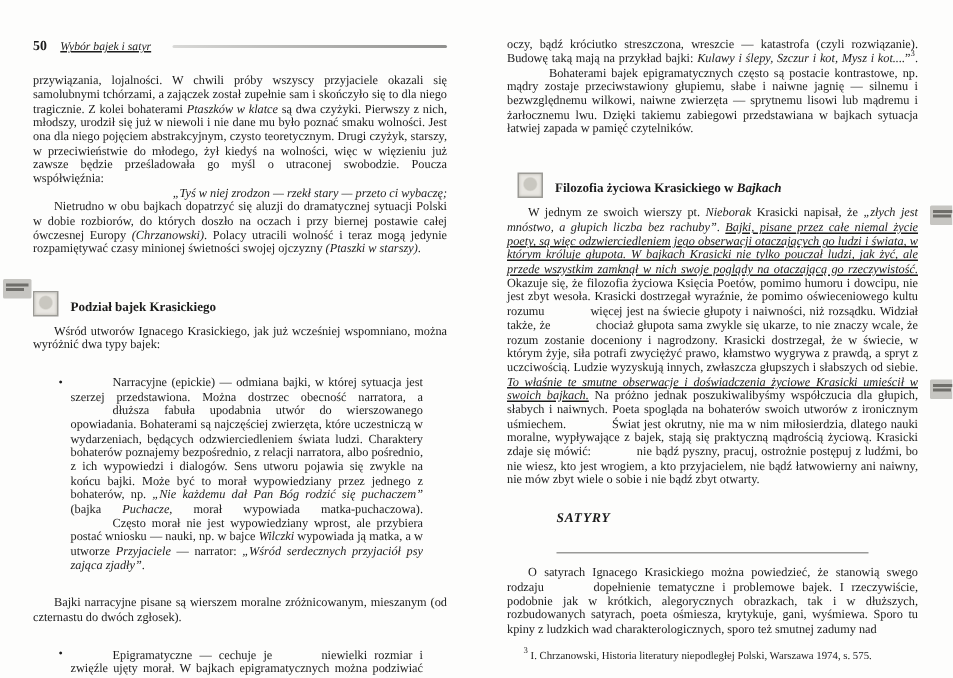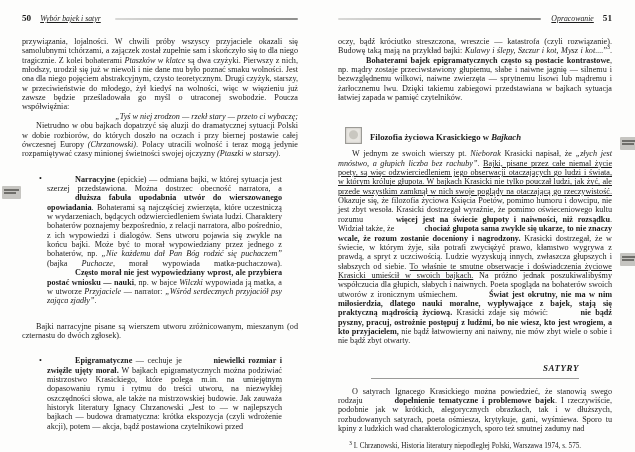--- a/index.html
+++ b/index.html
@@ -1,51 +1,51 @@
 <!DOCTYPE html>
 <html><head>
 <meta charset="utf-8">
 <style>
   html,body{margin:0;padding:0;width:635px;height:452px;overflow:hidden;background:#fdfdfc;}
   .spread{position:relative;width:635px;height:452px;background:#fdfdfc;overflow:hidden;
           font-family:"Liberation Serif","DejaVu Serif",serif;color:#1b1b1b;}
-  .page{position:absolute;top:0;height:406px;box-sizing:border-box;}
+  .page{position:absolute;top:12px;height:406px;box-sizing:border-box;}
   .page-left{left:0;width:318px;padding:13px 20px 0 22px;}
   .page-right{left:318px;width:317px;padding:13px 23px 0 20px;}
 
   .pghead{display:flex;align-items:center;height:11px;margin-bottom:13px;}
   .pgnum{font-weight:bold;font-size:9.2px;line-height:11px;}
   .runtitle{font-style:italic;font-size:7.8px;line-height:11px;text-decoration:underline;}
   .pghead-left .runtitle{margin-left:9px;}
   .pghead-right .runtitle{margin-right:7px;}
   .hrule{flex:1;height:2px;border-radius:1px;}
   .hrule-left{margin-left:14px;background:linear-gradient(to right,#d9d9d7,#8f8f8d);}
   .hrule-right{margin-right:10px;background:linear-gradient(to left,#8f8f8d,#d9d9d7);}
   .pghead-right .pgnum{margin-left:2px;}
 
   .body{margin:0;font-size:8.2px;line-height:9.35px;text-align:justify;}
   .indent{text-indent:14px;}
   .rm{font-style:normal;}
-  b{font-weight:bold;padding-left:28px;} i{}
-  u{text-decoration:underline;text-underline-offset:1px;}
+  b{font-weight:normal;padding-left:28px;} i{}
+  u{text-decoration:underline;text-underline-offset:1px;font-style:italic;}
   sup{font-size:5.8px;line-height:0;vertical-align:super;}
 
   .verse{margin:0 0 0 44px;font-style:italic;font-size:8.2px;line-height:9.6px;text-align:right;}
 
   .secrow{display:flex;align-items:flex-end;gap:8px;margin:6px 0 5px;}
   .page-right .secrow{margin:8px 0 5px 7px;}
   .picicon{flex:none;width:17px;height:17px;border:1px solid #9b9a95;box-sizing:border-box;
            background:radial-gradient(circle at 50% 45%, #c9c7c0 0, #c9c7c0 4px, #e8e6e1 5px);
            box-shadow:inset 0 0 2px #b3b1aa;}
   .sechead{font-weight:bold;font-size:8.7px;line-height:10px;padding-bottom:2px;margin-top:22px;}
 
   .bullet{position:relative;padding-left:9px;margin:16px;font-size:8.2px;line-height:9.35px;text-align:justify;}
   .bullet::before{content:'•';position:absolute;left:1px;top:-0.5px;font-size:8.2px;}
 
-  .satyry{width:208px;margin:11px auto 8px;text-align:right;border-bottom:1px solid #9a9a98;padding-bottom:3px;}
+  .satyry{width:208px;margin:11px auto 8px;text-align:left;border-bottom:1px solid #9a9a98;padding-bottom:15px;}
   .satyry-label{font-weight:bold;font-style:italic;font-size:8.9px;letter-spacing:0.6px;}
 
   .footnote{margin-top:9px;font-size:7.2px;line-height:8.6px;text-indent:11px;text-align:left;}
 
   .badge{position:absolute;width:19px;height:13px;background:#c6c5c1;border-radius:1px;overflow:hidden;}
   .badge::before{content:'';display:block;height:2px;background:#6f6e6a;margin:2.5px 2px 1.5px 2px;}
   .badge::after{content:'';display:block;height:2px;background:#6f6e6a;margin:0 5px 0 2px;}
   .badge-l1{left:2px;top:186px;}
   .badge-r1{right:-4px;top:137px;}
   .badge-r2{right:-4px;top:253px;}
@@ -63,35 +63,35 @@
     </div>
 
     <p class="body">przywiązania, lojalności. W chwili próby wszyscy przyjaciele okazali się samolubnymi tchórzami, a zajączek został zupełnie sam i skończyło się to dla niego tragicznie. Z kolei bohaterami <i>Ptaszków w klatce</i> są dwa czyżyki. Pierwszy z nich, młodszy, urodził się już w niewoli i nie dane mu było poznać smaku wolności. Jest ona dla niego pojęciem abstrakcyjnym, czysto teoretycznym. Drugi czyżyk, starszy, w przeciwieństwie do młodego, żył kiedyś na wolności, więc w więzieniu już zawsze będzie prześladowała go myśl o utraconej swobodzie. Poucza współwięźnia:</p>
 
     <div class="verse">
       <div>„Tyś w niej zrodzon — rzekł stary — przeto ci wybaczę;</div>
     </div>
 
     <p class="body indent">Nietrudno w obu bajkach dopatrzyć się aluzji do dramatycznej sytuacji Polski w dobie rozbiorów, do których doszło na oczach i przy biernej postawie całej ówczesnej Europy <i>(Chrzanowski)</i>. Polacy utracili wolność i teraz mogą jedynie rozpamiętywać czasy minionej świetności swojej ojczyzny <i>(Ptaszki w starszy)</i>.</p>
 
+    <div class="secrow">
+      <span class="picicon"></span>
+      <span class="sechead">Podział bajek Krasickiego</span>
+    </div>
 
+    <p class="body indent">Wśród utworów Ignacego Krasickiego, jak już wcześniej wspomniano, można wyróżnić dwa typy bajek:</p>
 
     <p class="bullet"><b>Narracyjne</b> (epickie) — odmiana bajki, w której sytuacja jest szerzej przedstawiona. Można dostrzec obecność narratora, a <b>dłuższa fabuła upodabnia utwór do wierszowanego opowiadania</b>. Bohaterami są najczęściej zwierzęta, które uczestniczą w wydarzeniach, będących odzwierciedleniem świata ludzi. Charaktery bohaterów poznajemy bezpośrednio, z relacji narratora, albo pośrednio, z ich wypowiedzi i dialogów. Sens utworu pojawia się zwykle na końcu bajki. Może być to morał wypowiedziany przez jednego z bohaterów, np. <i>„Nie każdemu dał Pan Bóg rodzić się puchaczem”</i> (bajka <i>Puchacze</i>, morał wypowiada matka-puchaczowa). <b>Często morał nie jest wypowiedziany wprost, ale przybiera postać wniosku — nauki</b>, np. w bajce <i>Wilczki</i> wypowiada ją matka, a w utworze <i>Przyjaciele</i> — narrator: <i>„Wśród serdecznych przyjaciół psy zająca zjadły”</i>.</p>
 
-    <p class="body indent">Bajki narracyjne pisane są wierszem utworu zróżnicowanym, mieszanym (od czternastu do dwóch zgłosek).</p>
+    <p class="body indent">Bajki narracyjne pisane są wierszem moralne zróżnicowanym, mieszanym (od czternastu do dwóch zgłosek).</p>
 
     <p class="bullet"><b>Epigramatyczne</b> — cechuje je <b>niewielki rozmiar i zwięźle ujęty morał.</b> W bajkach epigramatycznych można podziwiać mistrzostwo Krasickiego, które polega m.in. na umiejętnym dopasowaniu rymu i rytmu do treści utworu, na niezwykłej oszczędności słowa, ale także na mistrzowskiej budowie. Jak zauważa historyk literatury Ignacy Chrzanowski „Jest to — w najlepszych bajkach — budowa dramatyczna: krótka ekspozycja (czyli wdrożenie akcji), potem — akcja, bądź postawiona czytelnikowi przed</p>
   </div>
 
   <div class="page page-right">
-    <div class="pghead pghead-right">
-      <span class="hrule hrule-right"></span>
-      <span class="runtitle">Opracowanie</span>
-      <span class="pgnum">51</span>
-    </div>
 
     <p class="body">oczy, bądź króciutko streszczona, wreszcie — katastrofa (czyli rozwiązanie). Budowę taką mają na przykład bajki: <i>Kulawy i ślepy, Szczur i kot, Mysz i kot....</i>”<sup>3</sup>. <b>Bohaterami bajek epigramatycznych często są postacie kontrastowe</b>, np. mądry zostaje przeciwstawiony głupiemu, słabe i naiwne jagnię — silnemu i bezwzględnemu wilkowi, naiwne zwierzęta — sprytnemu lisowi lub mądremu i żarłocznemu lwu. Dzięki takiemu zabiegowi przedstawiana w bajkach sytuacja łatwiej zapada w pamięć czytelników.</p>
 
     <div class="secrow">
       <span class="picicon"></span>
       <span class="sechead">Filozofia życiowa Krasickiego w <i>Bajkach</i></span>
     </div>
 
     <p class="body indent">W jednym ze swoich wierszy pt. <i>Nieborak</i> Krasicki napisał, że <i>„złych jest mnóstwo, a głupich liczba bez rachuby”</i>. <u>Bajki, pisane przez całe niemal życie poety, są więc odzwierciedleniem jego obserwacji otaczających go ludzi i świata, w którym króluje głupota. W bajkach Krasicki nie tylko pouczał ludzi, jak żyć, ale przede wszystkim zamknął w nich swoje poglądy na otaczającą go rzeczywistość.</u> Okazuje się, że filozofia życiowa Księcia Poetów, pomimo humoru i dowcipu, nie jest zbyt wesoła. Krasicki dostrzegał wyraźnie, że pomimo oświeceniowego kultu rozumu <b>więcej jest na świecie głupoty i naiwności, niż rozsądku</b>. Widział także, że <b>chociaż głupota sama zwykle się ukarze, to nie znaczy wcale, że rozum zostanie doceniony i nagrodzony.</b> Krasicki dostrzegał, że w świecie, w którym żyje, siła potrafi zwyciężyć prawo, kłamstwo wygrywa z prawdą, a spryt z uczciwością. Ludzie wyzyskują innych, zwłaszcza głupszych i słabszych od siebie. <u>To właśnie te smutne obserwacje i doświadczenia życiowe Krasicki umieścił w swoich bajkach.</u> Na próżno jednak poszukiwalibyśmy współczucia dla głupich, słabych i naiwnych. Poeta spogląda na bohaterów swoich utworów z ironicznym uśmiechem. <b>Świat jest okrutny, nie ma w nim miłosierdzia, dlatego nauki moralne, wypływające z bajek, stają się praktyczną mądrością życiową.</b> Krasicki zdaje się mówić: <b>nie bądź pyszny, pracuj, ostrożnie postępuj z ludźmi, bo nie wiesz, kto jest wrogiem, a kto przyjacielem,</b> nie bądź łatwowierny ani naiwny, nie mów zbyt wiele o sobie i nie bądź zbyt otwarty.</p>
 

